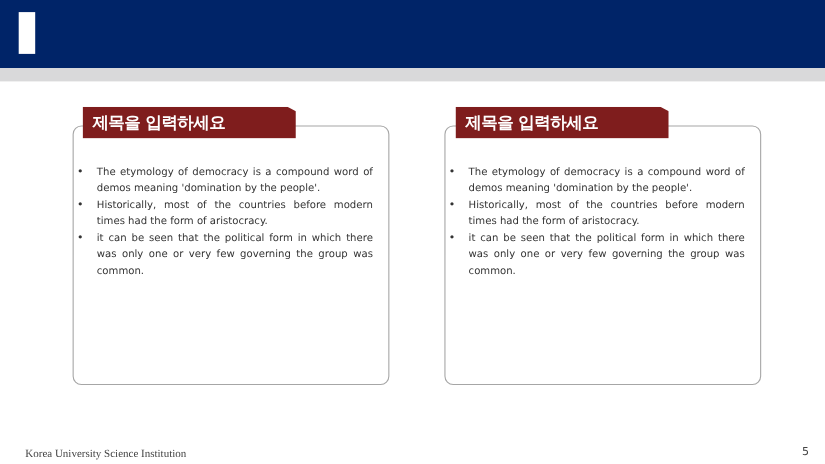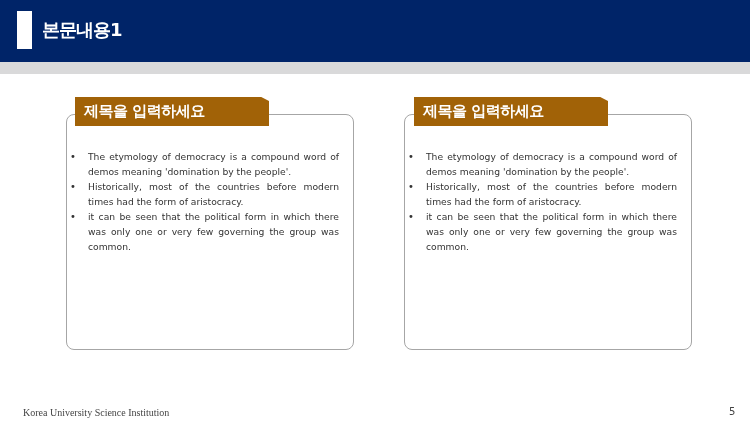--- a/index.html
+++ b/index.html
@@ -31,21 +31,21 @@
 
     .card {
       position: absolute; top: 114px; width: 288px; height: 236px;
       border: 1.5px solid #a6a6a6; border-radius: 8px; background: #ffffff;
     }
     .card-left { left: 66px; }
     .card-right { left: 404px; }
 
     .card-tab {
       position: absolute; top: 97px; height: 29px; width: 194px;
-      background: #a16207;
+      background: #7f1d1d;
       clip-path: polygon(0 0, 96% 0, 100% 14%, 100% 100%, 0 100%);
       color: #ffffff; font-size: 15px; font-weight: bold; letter-spacing: -0.5px;
       padding-left: 9px; line-height: 28px;
     }
     .card-tab-left { left: 75px; }
     .card-tab-right { left: 414px; }
 
     .bullets {
       position: absolute; top: 34px; left: 0; right: 14px;
       list-style: none; font-size: 9.2px; color: #333333; line-height: 15px;
@@ -63,21 +63,20 @@
     .page-number {
       position: absolute; left: 729px; top: 406px;
       font-size: 10px; color: #444444; line-height: 12px;
     }
   </style>
 </head>
 <body>
 
 <div class="header">
   <div class="header-marker"></div>
-  <div class="section-title">본문내용1</div>
 </div>
 <div class="grey-strip"></div>
 
 <div class="card card-left">
   <ul class="bullets">
     <li>
       <span class="bullet-dot">•</span>
       <span>The etymology of democracy is a compound word of demos meaning 'domination by the people'.</span>
     </li>
     <li>

